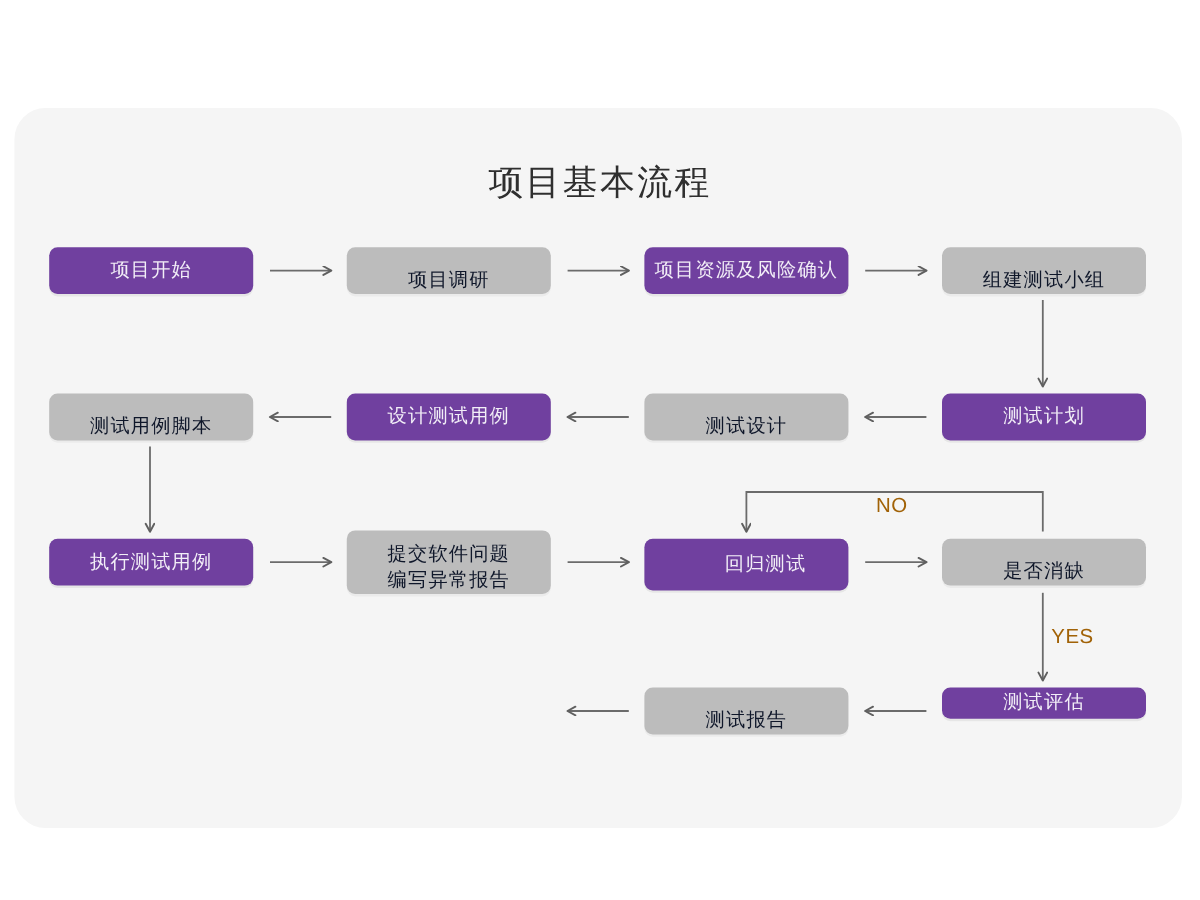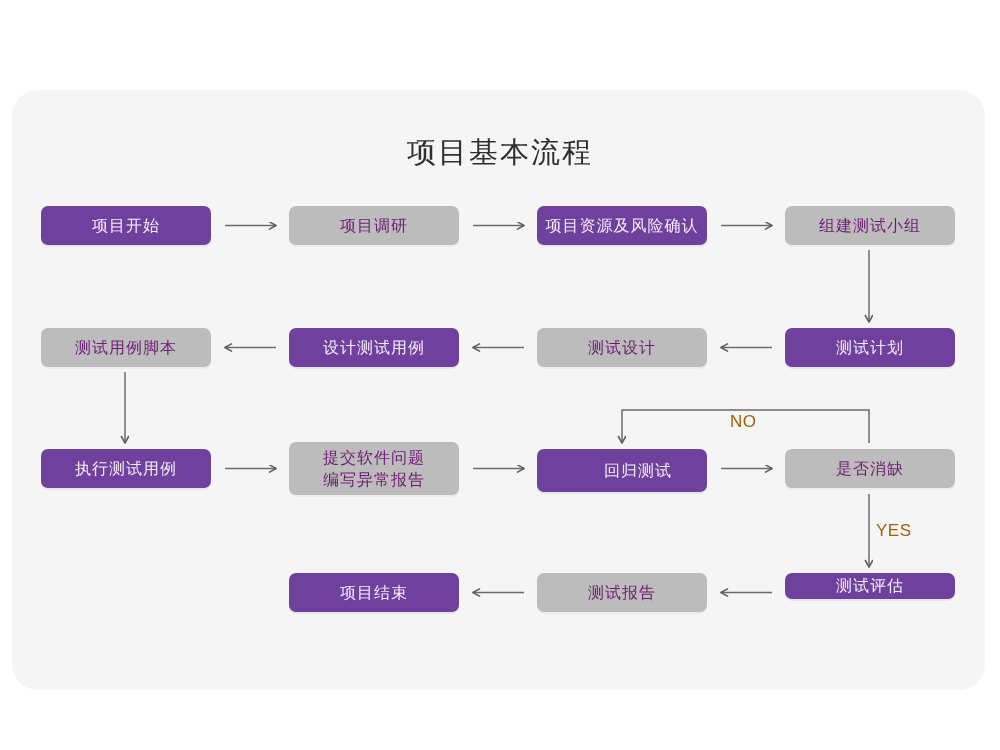--- a/index.html
+++ b/index.html
@@ -56,22 +56,23 @@
     line-height: 1.35;
     user-select: none;
   }
   .node.purple {
     background: #70409f;
     color: #f2eef7;
     box-shadow: 0 2px 0 rgba(0,0,0,0.06);
   }
   .node.gray {
     background: #bcbcbc;
-    color: #701a75;
+    color: #0f172a;
     box-shadow: 0 2px 0 rgba(0,0,0,0.04);
+    align-items: flex-end;
   }
   .node .lbl { display: block; }
   .node .lbl2 { display: block; }
 
   
   #wires {
     position: absolute;
     left: 0; top: 0;
     width: 1000px; height: 750px;
     pointer-events: none;
@@ -186,25 +187,20 @@
     <span>
         <span class="lbl">回归测试</span>
       </span>
   </div>
   <div class="node gray" style="left:785px; top:449px; width:170px; height:39px;">
     <span>
         <span class="lbl">是否消缺</span>
       </span>
   </div>
 
-  <div class="node purple" style="left:289px; top:573px; width:170px; height:39px;">
-    <span>
-        <span class="lbl">项目结束</span>
-      </span>
-  </div>
   <div class="node gray" style="left:537px; top:573px; width:170px; height:39px;">
     <span>
         <span class="lbl">测试报告</span>
       </span>
   </div>
   <div class="node purple" style="left:785px; top:573px; width:170px; height:26px;">
     <span>
         <span class="lbl">测试评估</span>
       </span>
   </div>

